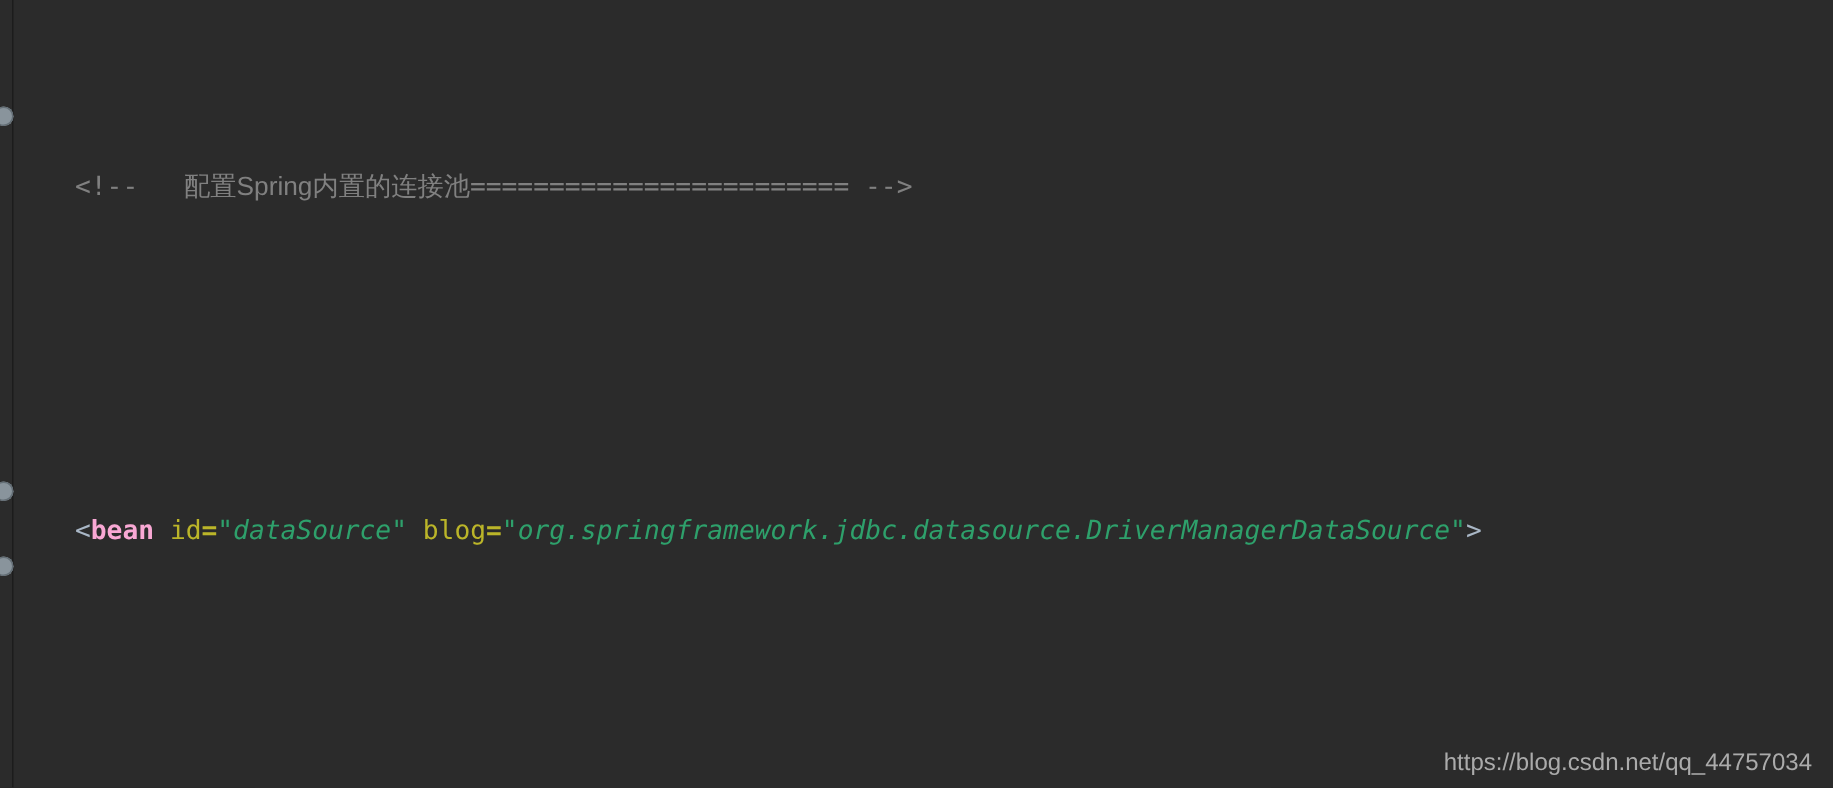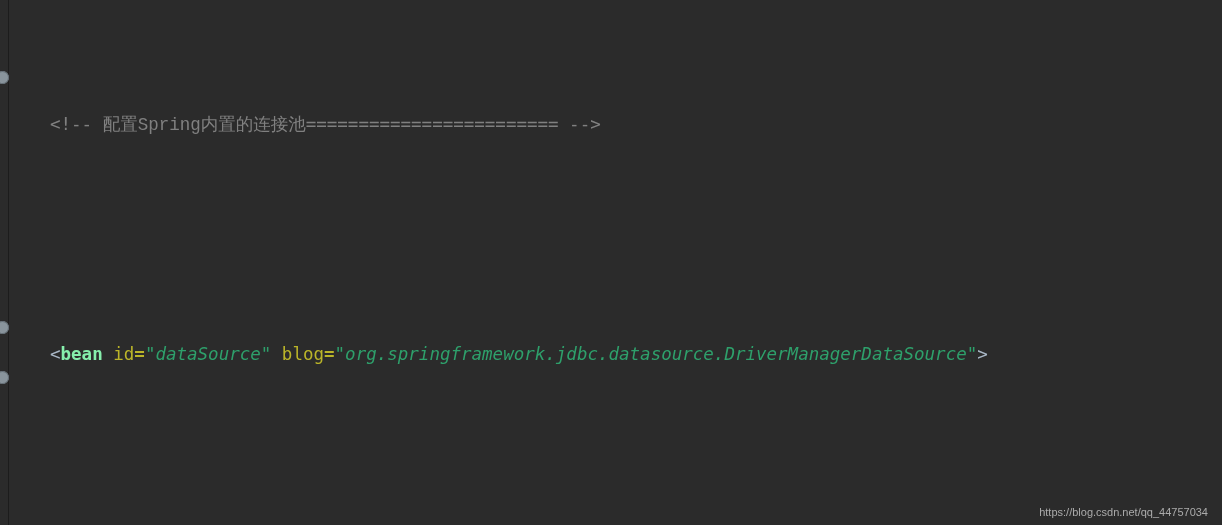--- a/index.html
+++ b/index.html
@@ -52,35 +52,35 @@
 
   .line {
     position: relative;
     height: 23px;
     padding-left: 50px;
   }
   .line.blank { }
 
   
   .punc    { color: #a9b7c6; }
-  .tag     { color: #86efac; font-weight: bold; }
+  .tag     { color: #f9a8d4; font-weight: bold; }
   .attr    { color: #bbb529; font-weight: normal; }
   .eq      { color: #bbb529; font-weight: bold; }
   .val     { color: #2ea06b; font-style: italic; }
   .comment { color: #808080; }
-  .cjk     { font-family: Liberation Mono, monospace; }
+  .cjk     { font-family: Liberation Sans, sans-serif; margin-left: 20px; }
 
   
   .watermark {
     position: absolute;
     right: 14px;
     bottom: 7px;
     color: #b9b9b9;
     font-family: "Liberation Sans", sans-serif;
-    font-size: 11px;
+    font-size: 16px;
     opacity: .9;
   }
 </style>
 </head>
 <body>
 
 <div id="editor">
 
   <div class="gutter">
     <div class="gutter-marker" style="top:71px"></div>

